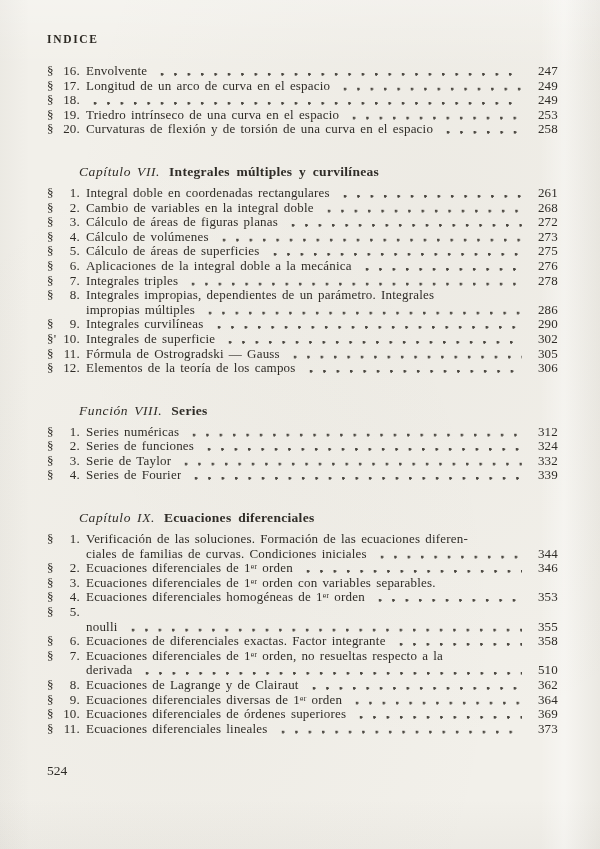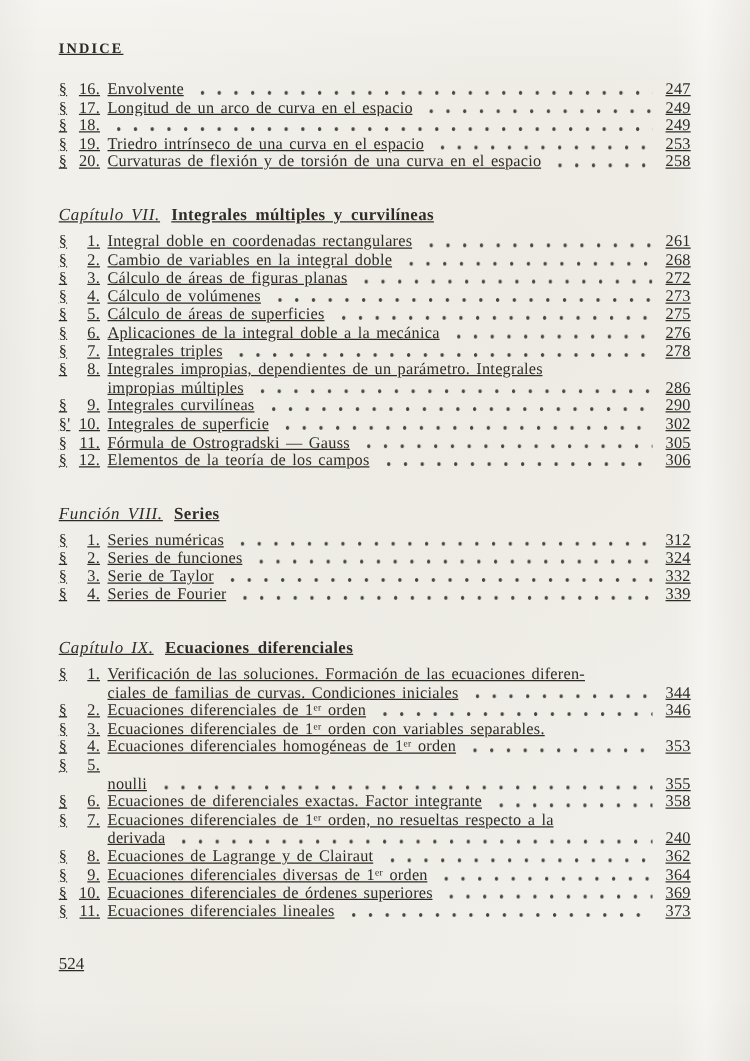--- a/index.html
+++ b/index.html
@@ -18,21 +18,20 @@
     color:var(--ink);
     background:
       linear-gradient(90deg, rgba(60,55,45,0.035) 0%, rgba(60,55,45,0) 5%,
                       rgba(60,55,45,0) 90%, rgba(255,255,255,0.35) 94%,
                       rgba(60,55,45,0.04) 100%),
       linear-gradient(180deg, rgba(255,255,255,0.25) 0%, rgba(60,55,45,0) 8%,
                       rgba(60,55,45,0) 94%, rgba(60,55,45,0.03) 100%),
       radial-gradient(ellipse at 72% 28%, rgba(120,110,88,0.045), rgba(120,110,88,0) 60%),
       radial-gradient(ellipse at 30% 75%, rgba(120,110,88,0.03), rgba(120,110,88,0) 55%),
       var(--bg);
-    text-decoration: underline;
   }
   .doc-header{
     font-size:11.5px;
     font-weight:bold;
     letter-spacing:1.7px;
     color:#2c2923;
   }
   .intro{margin-top:19px;}
   .entry{margin:0;}
   .entry .line{
@@ -58,34 +57,35 @@
   .dots{
     flex:1 1 auto;
     min-width:10px;
     margin:0 5px 0 9px;
     background-image:radial-gradient(circle at 6px 10px, rgba(52,48,41,0.88) 1.15px, rgba(52,48,41,0) 1.65px);
     background-size:13.4px 14.6px;
     background-repeat:repeat-x;
   }
   .pageno{
     flex:0 0 31px;
-    text-align:center;
+    text-align:right;
   }
   .chapter{margin-top:27px;}
   .chapter-heading{
     font-size:13.5px;
     line-height:15px;
     margin-bottom:7px;
     white-space:nowrap;
   }
   .chapter-heading .label{
     font-style:italic;
     letter-spacing:0.6px;
     word-spacing:2px;
     margin-right:9px;
+    margin-left:32px;
   }
   .chapter-heading .ctitle{
     font-weight:bold;
     letter-spacing:0.3px;
     word-spacing:3px;
   }
   .doc-footer{
     margin-top:27px;
     font-size:13.5px;
   }
@@ -416,21 +416,21 @@
             <span class="marker">
               <span class="sig">§</span>
               <span class="num">7.</span>
             </span>
             <span class="text">Ecuaciones diferenciales de 1ᵉʳ orden, no resueltas respecto a la</span>
           </div>
           <div class="line">
             <span class="marker"></span>
             <span class="text">derivada</span>
             <span class="dots"></span>
-            <span class="pageno">240</span>
+            <span class="pageno">510</span>
           </div>
         </div>
         <div class="entry">
           <div class="line">
             <span class="marker">
               <span class="sig">§</span>
               <span class="num">8.</span>
             </span>
             <span class="text">Ecuaciones de Lagrange y de Clairaut</span>
             <span class="dots"></span>

